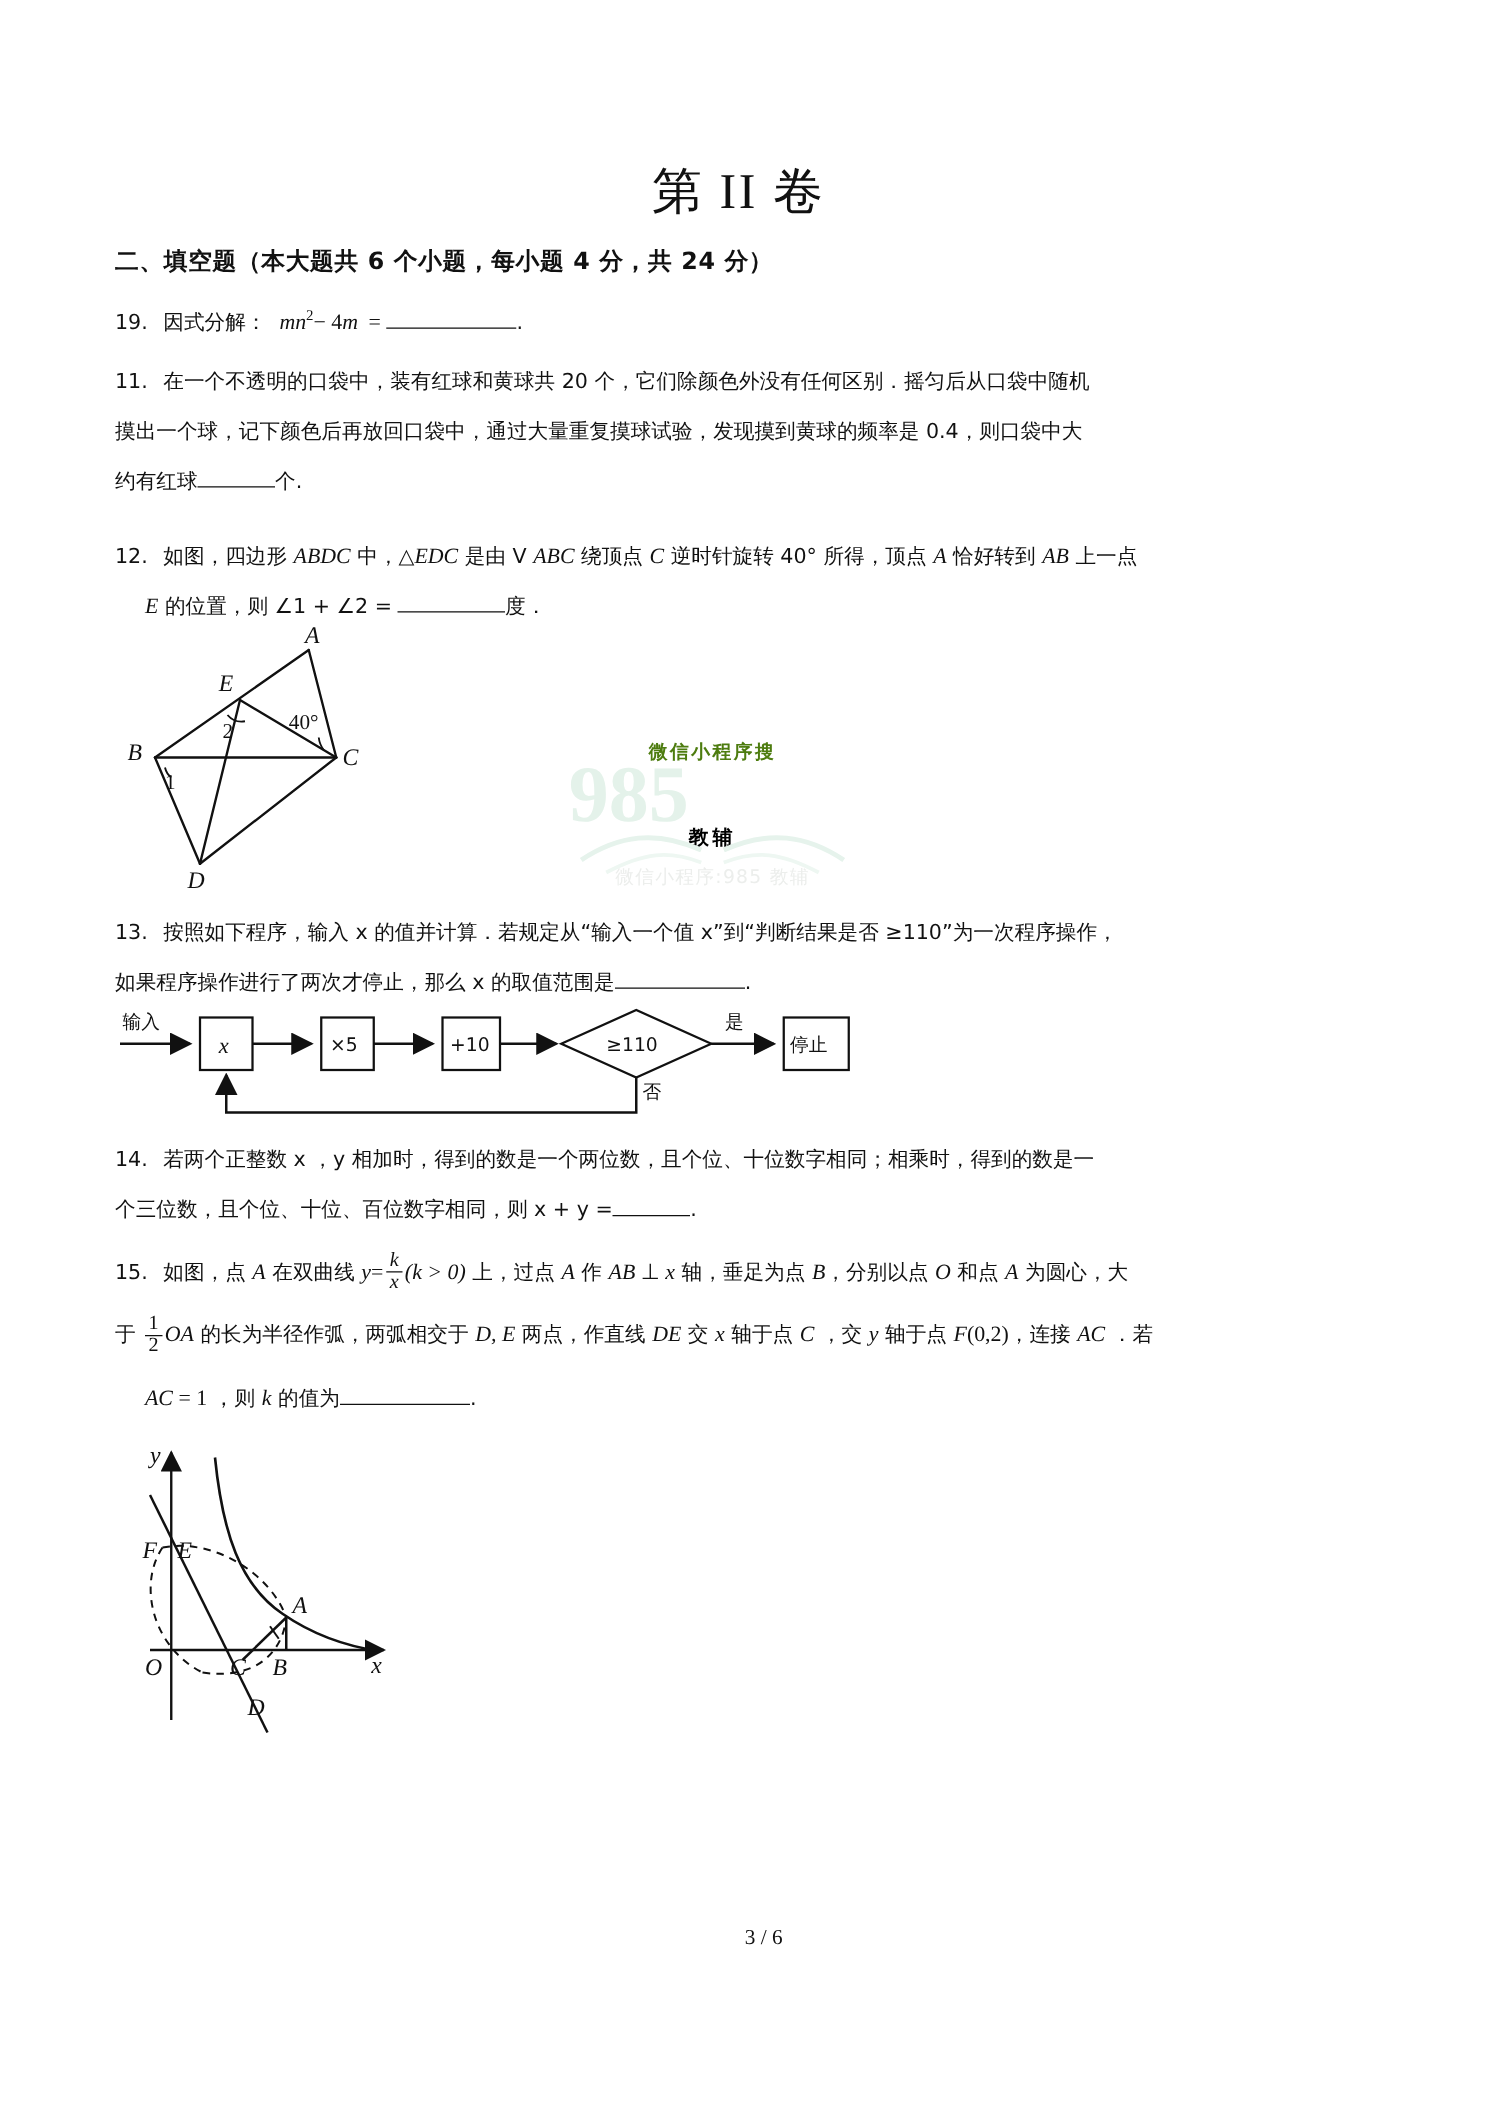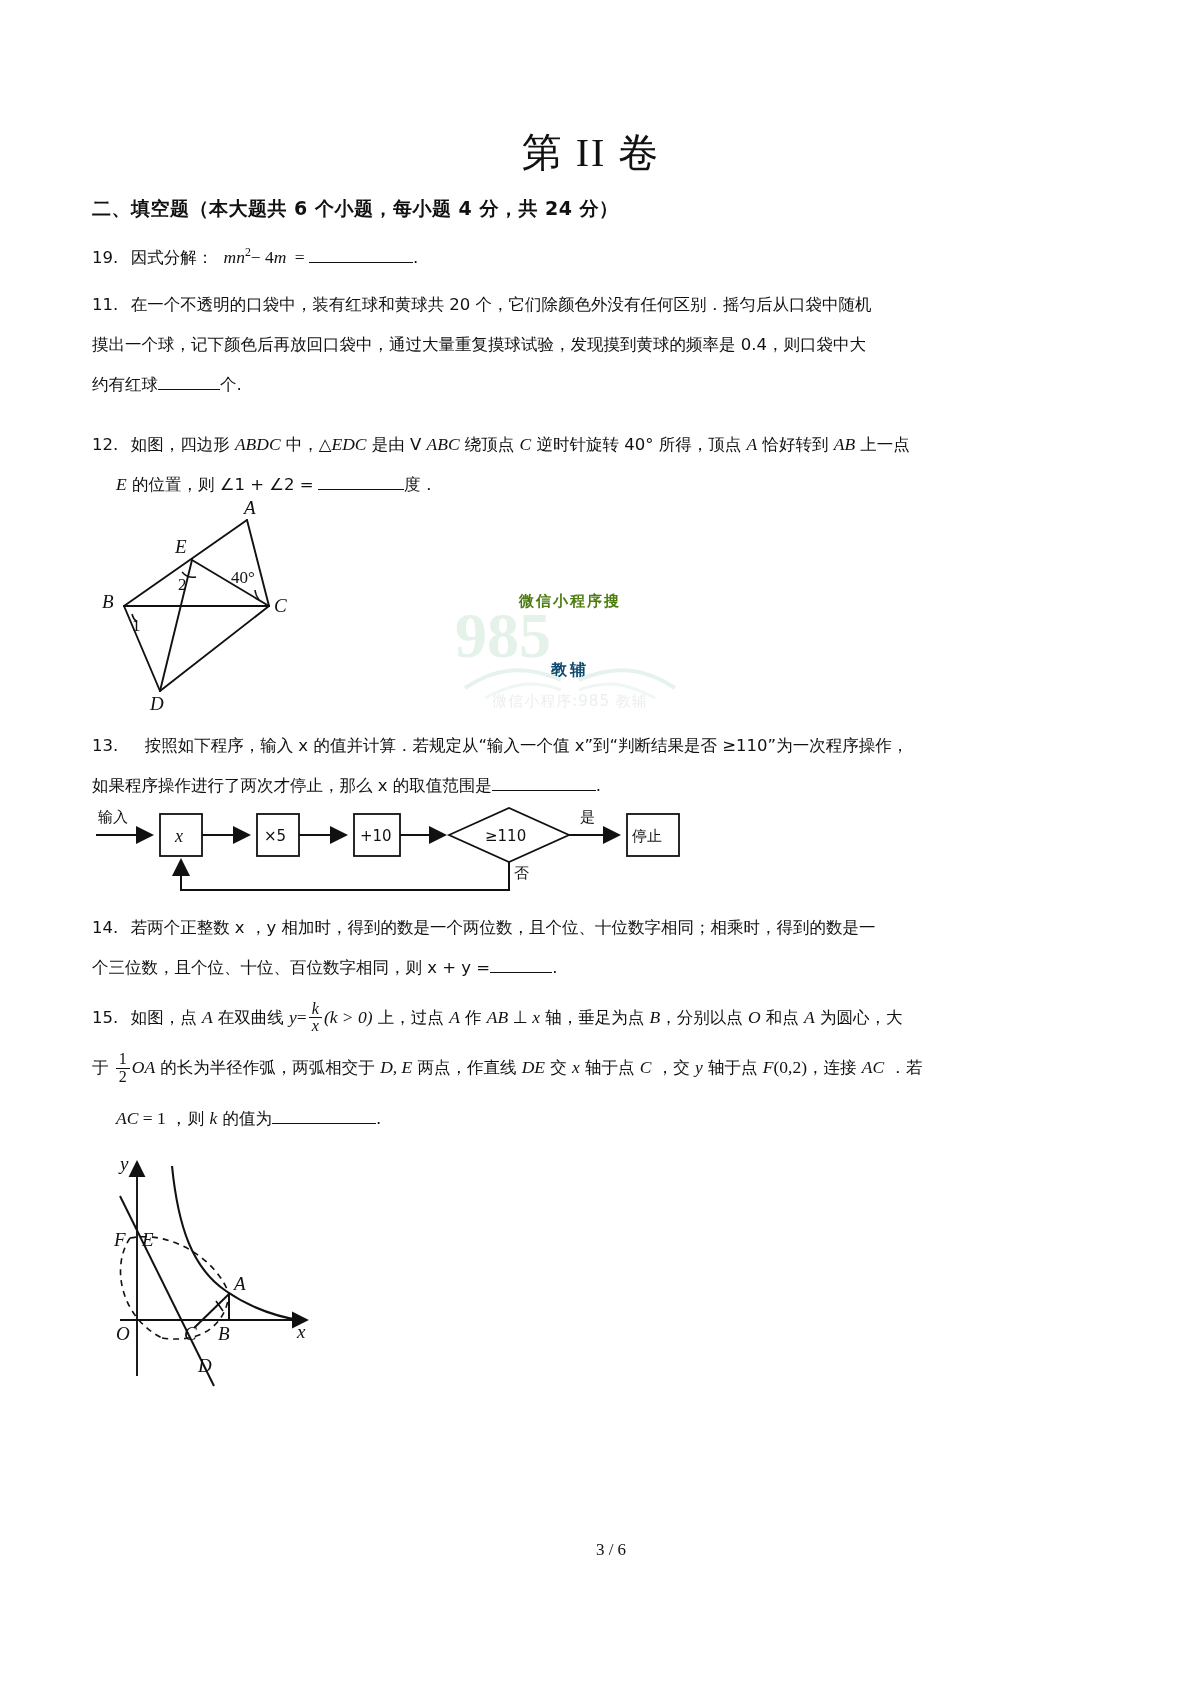--- a/index.html
+++ b/index.html
@@ -25,21 +25,21 @@
     color:#4d7c0f; font-family:"DejaVu Sans", sans-serif; font-weight:bold;
   }
   .wm-num {
     position:absolute; left:0; top:16px; width:230px;
     font-size:64px; font-weight:bold;
     color:#e4f2ea; font-family:"Liberation Serif", serif; line-height:1;
   }
   .wm-sub {
     position:absolute; left:0; top:72px; width:230px;
     text-align:center; font-size:16px; letter-spacing:3px;
-    color:#0c4a6e; font-family:"DejaVu Sans", sans-serif; font-weight:bold;
+    color:#000000; font-family:"DejaVu Sans", sans-serif; font-weight:bold;
   }
   .wm-gray {
     position:absolute; left:-20px; top:104px; width:270px;
     text-align:center; font-size:15px; letter-spacing:1px;
     color:#eceeec; font-family:"DejaVu Sans", sans-serif;
   }
   .wm-wing { position:absolute; left:0; top:58px; }
 
   
   .vol-title {
@@ -175,21 +175,21 @@
         <text x="40" y="133">1</text>
         <text x="86" y="92">2</text>
         <text x="139" y="85">40°</text>
       </g>
     </svg>
   </div>
 
   <div class="q" style="top:728px;">
     <div class="qline">
       <span class="num cn">13.</span>
-      <span class="cn" style="margin-left:22px;">按照如下程序，输入 x 的值并计算．若规定从“输入一个值 x”到“判断结果是否 ≥110”为一次程序操作，</span>
+      <span class="cn" style="margin-left:8px;">按照如下程序，输入 x 的值并计算．若规定从“输入一个值 x”到“判断结果是否 ≥110”为一次程序操作，</span>
     </div>
     <div class="qline" style="margin-top:6px;">
       <span class="cn">如果程序操作进行了两次才停止，那么 x 的取值范围是</span><span class="blank-l"></span><span class="cn">.</span>
     </div>
   </div>
 
   <div class="fig" style="left:92px; top:800px;">
     <svg width="600" height="100" viewBox="0 0 600 100">
       <defs>
         <marker id="arr" markerWidth="9" markerHeight="9" refX="8" refY="4.5" orient="auto">

